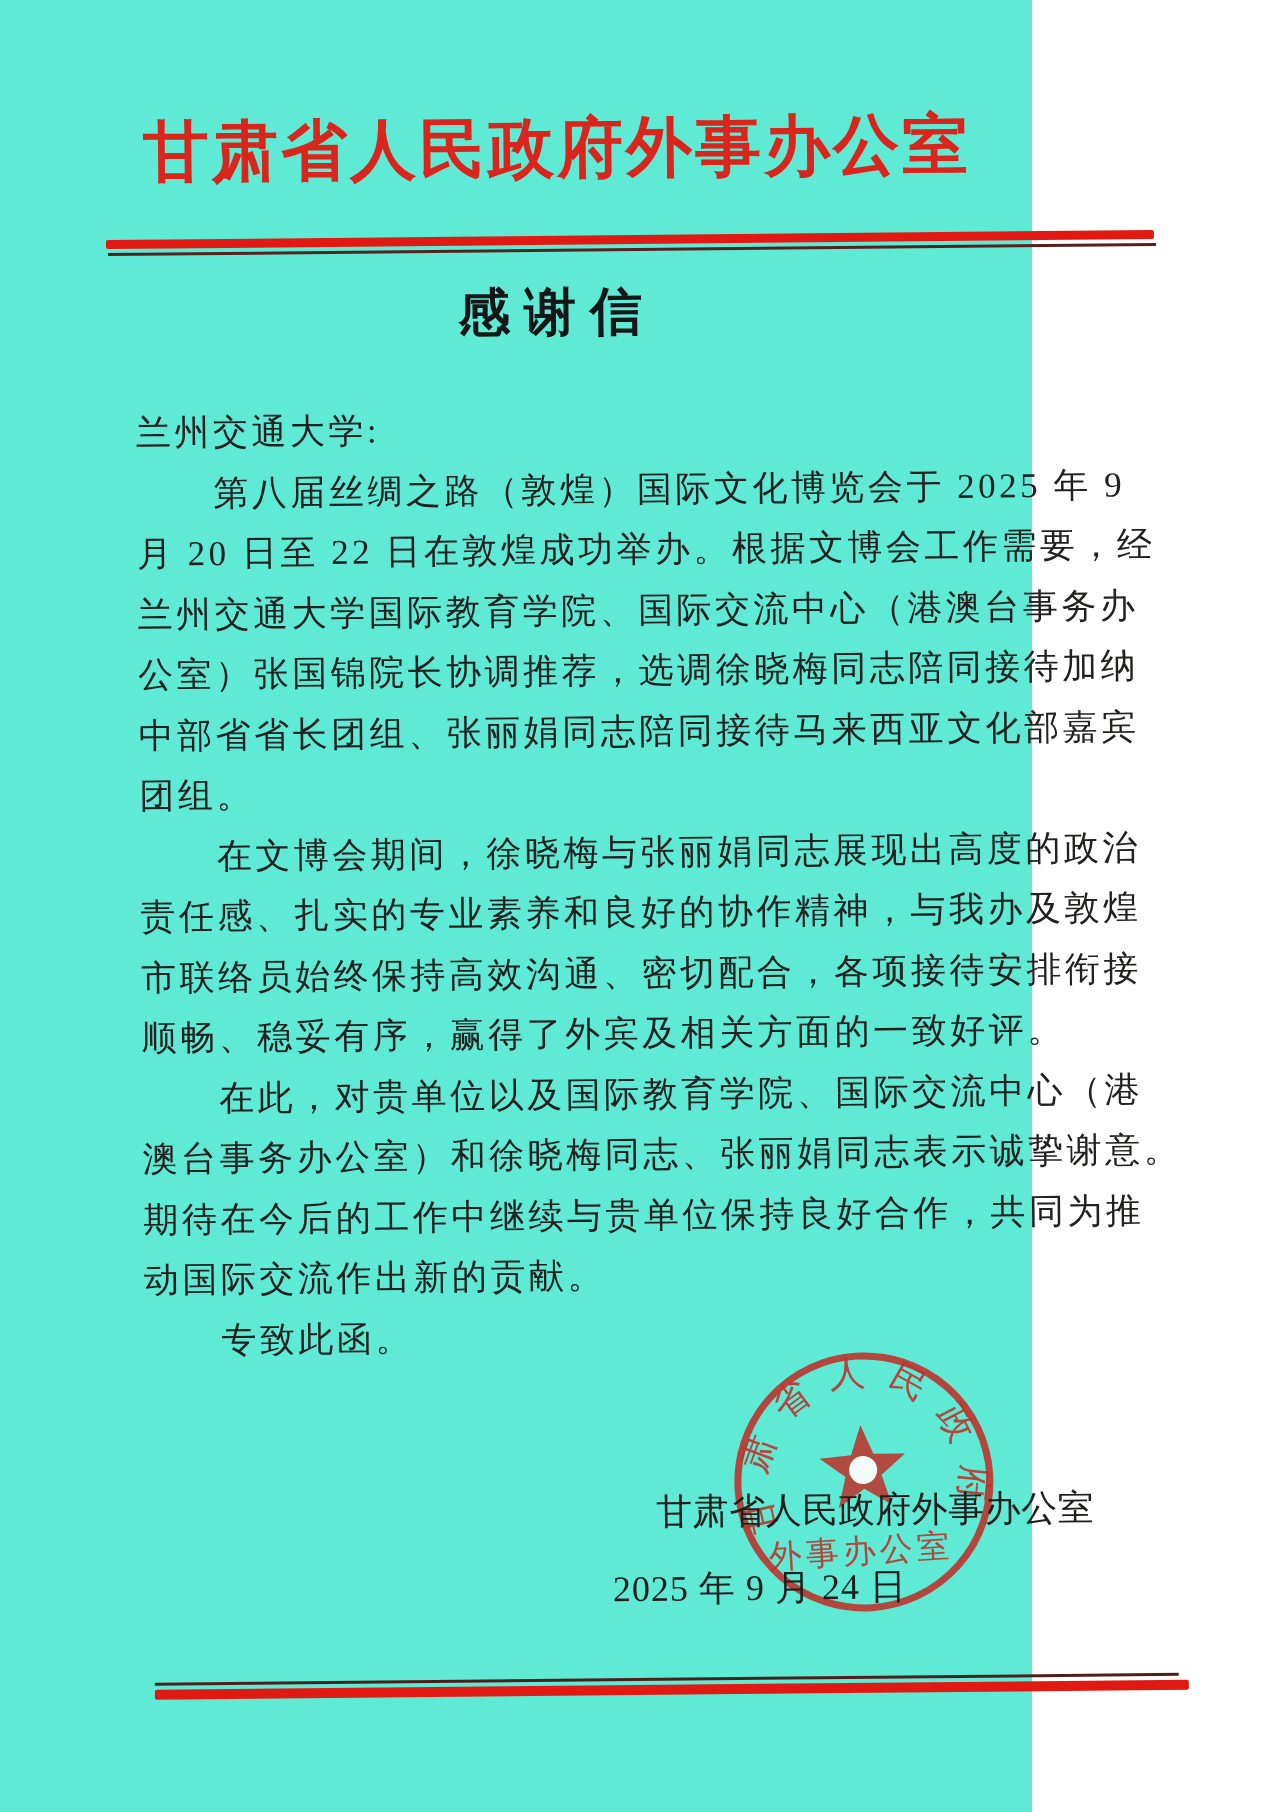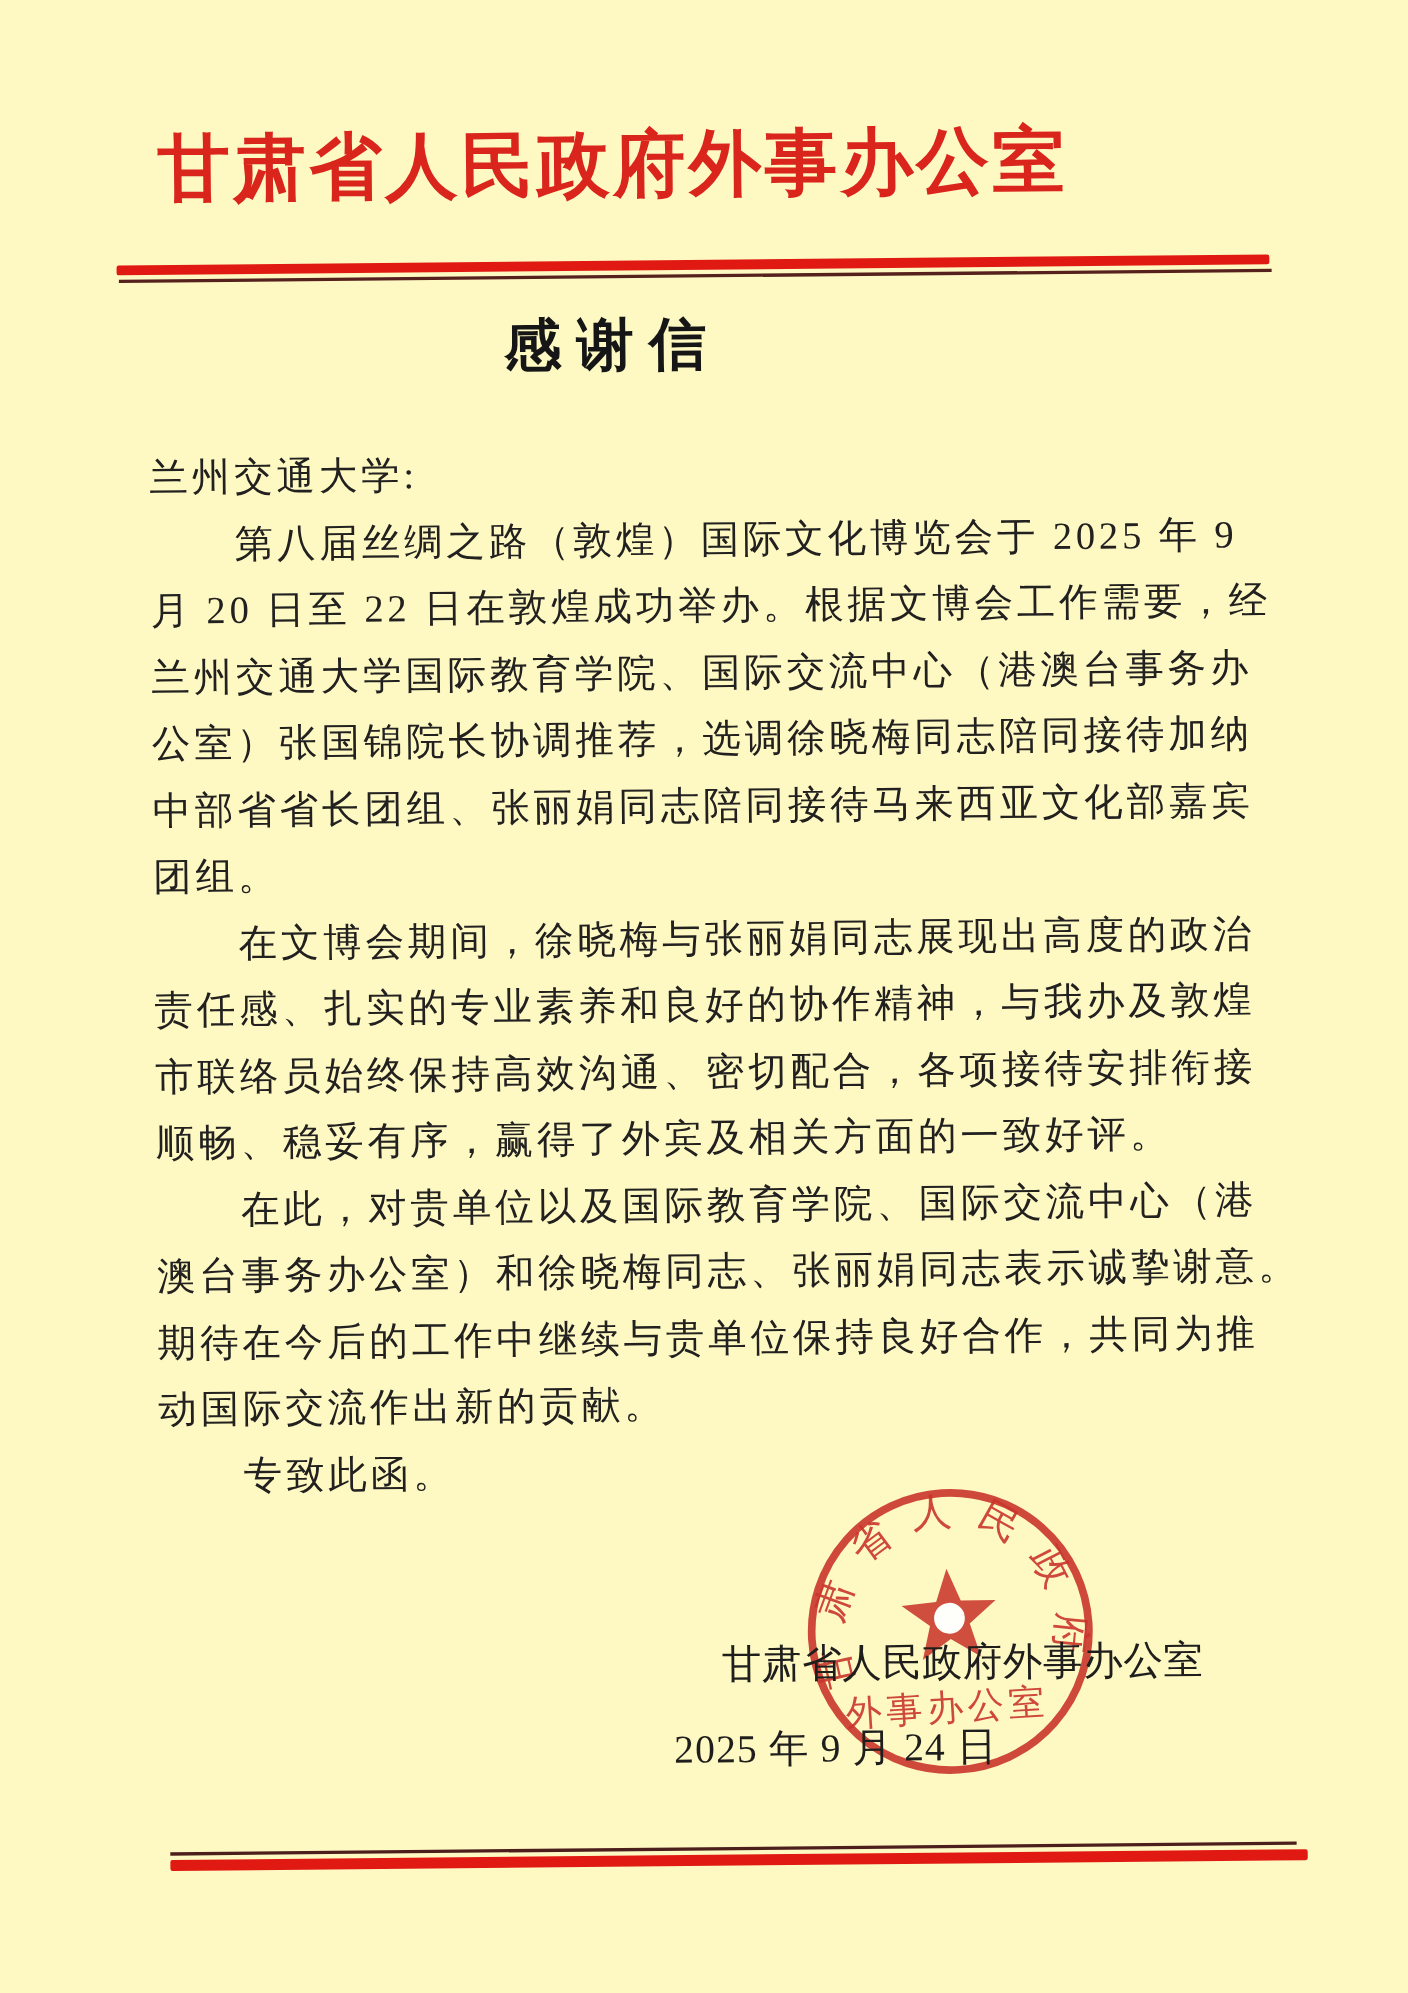--- a/index.html
+++ b/index.html
@@ -4,22 +4,22 @@
 <style>
   html, body { margin: 0; padding: 0; }
   body {
     width: 1280px; height: 1812px;
     background: #ffffff;
     overflow: hidden;
     font-family: "Liberation Serif", "DejaVu Serif", serif;
   }
   .page {
     position: relative;
-    width: 1280px; height: 1812px;
-    background: #fef9c3;
+    width: 1032px; height: 1812px;
+    background: #5eead4;
   }
   .sheet {
     position: absolute; inset: 0;
     transform: rotate(-0.55deg);
     transform-origin: 52% 48%;
   }
   
   .agency-title {
     position: absolute;
     left: 0; top: 104px; width: 1128px;

